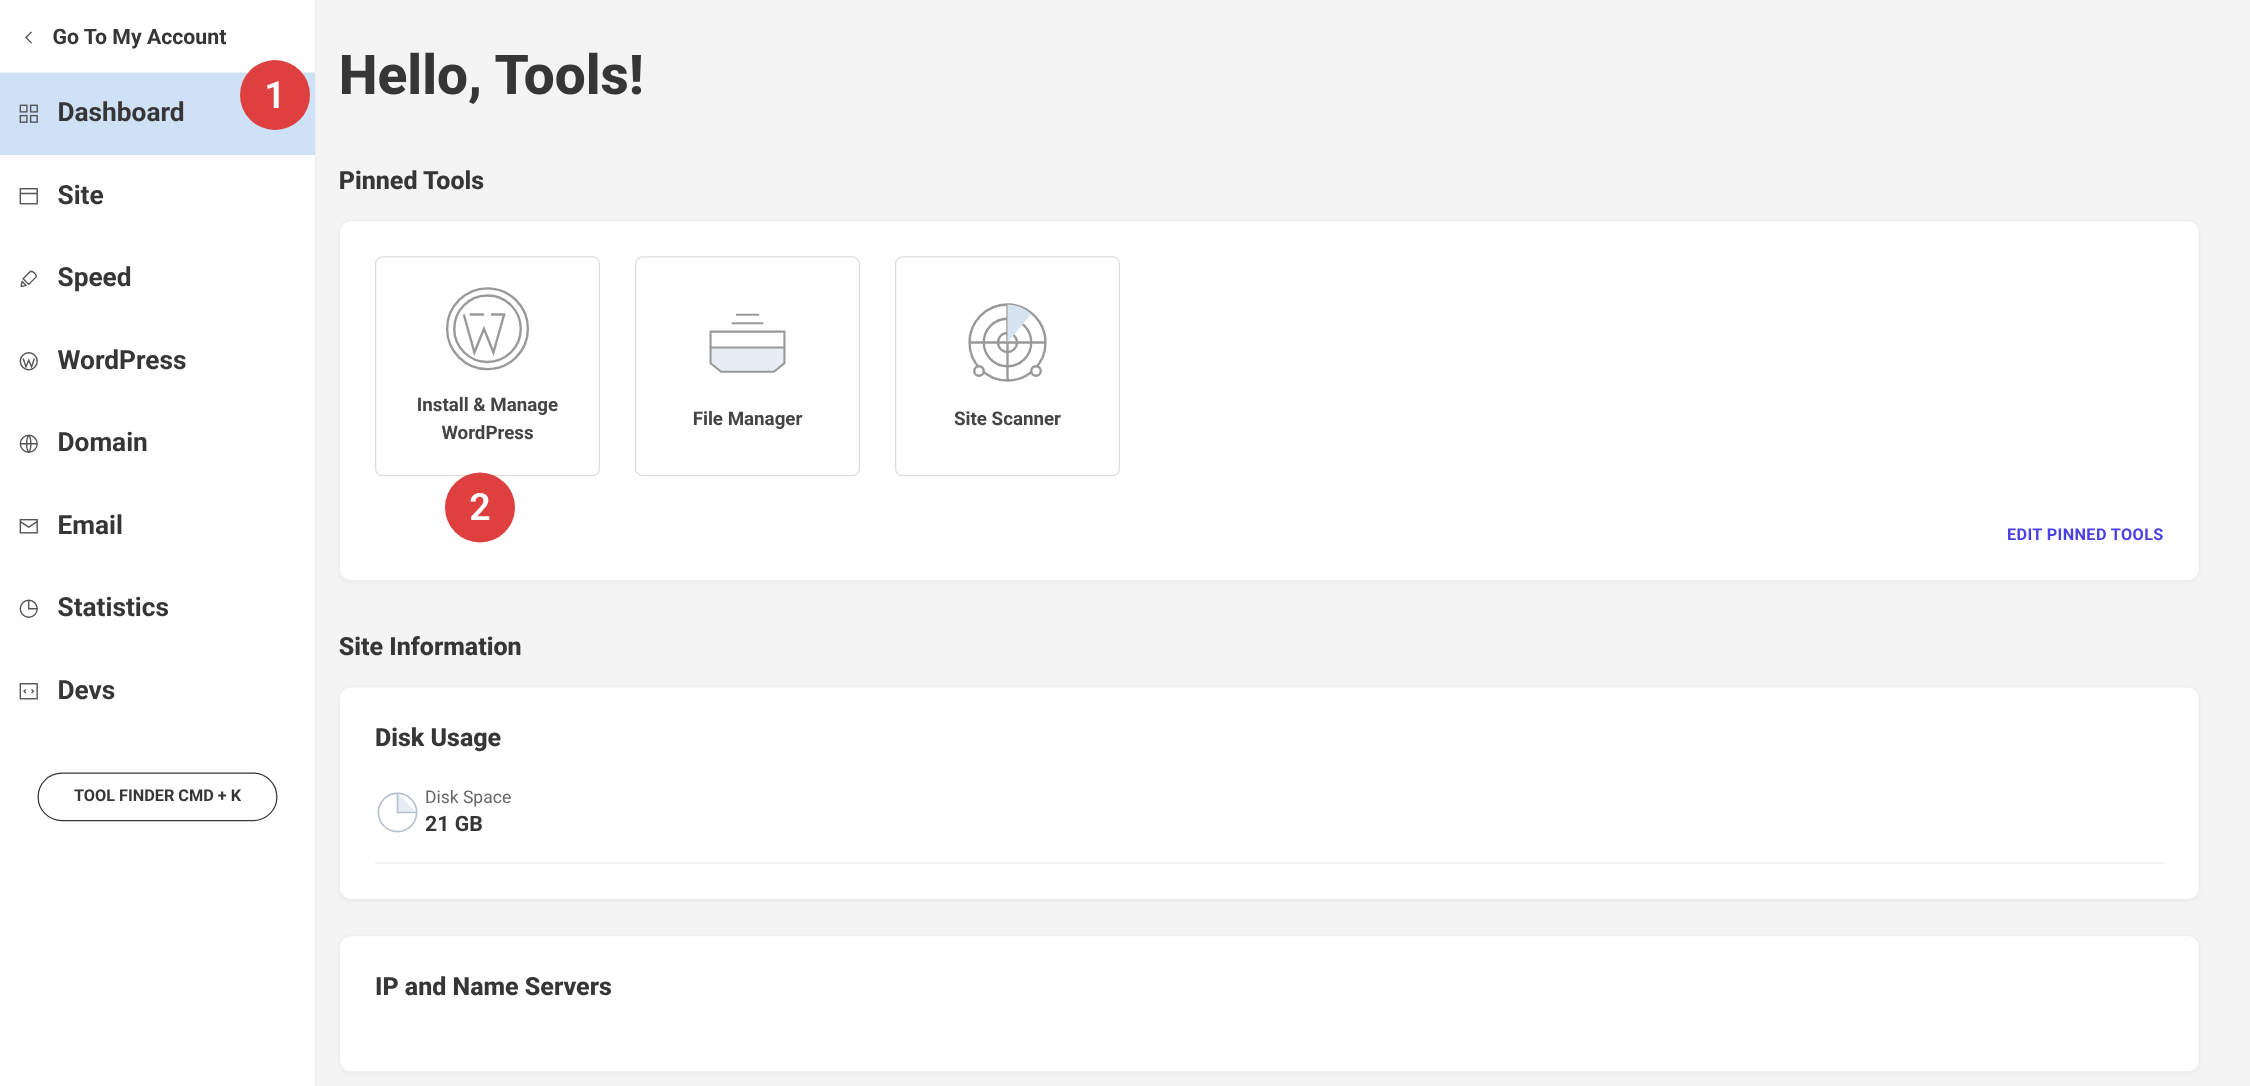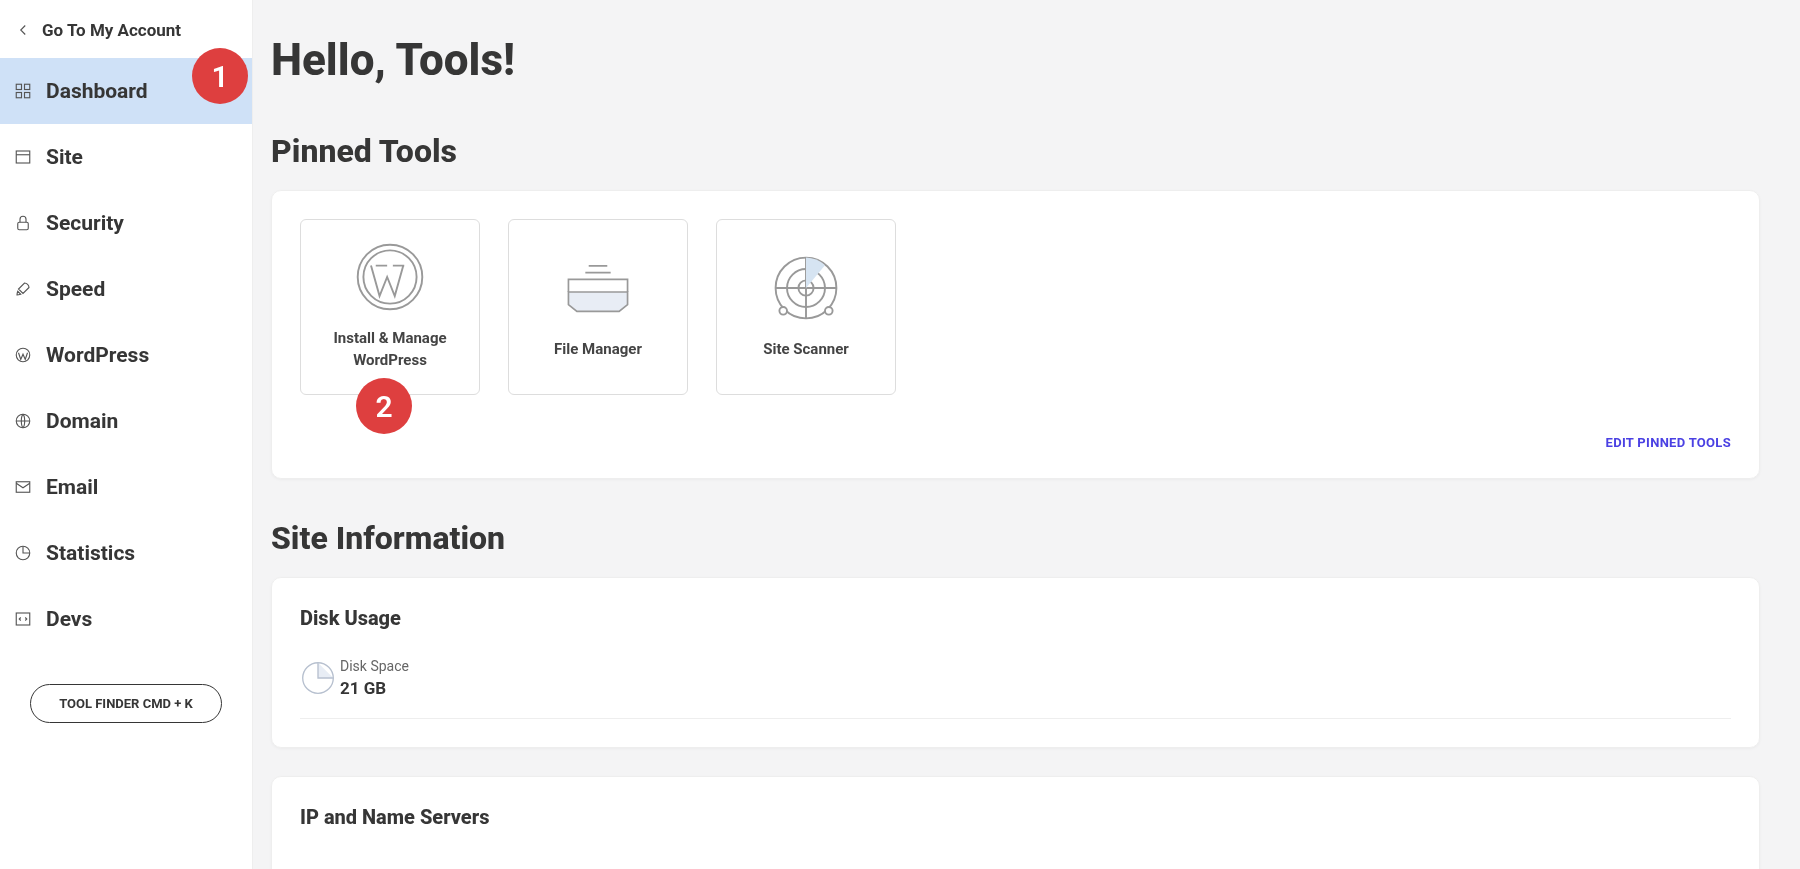--- a/index.html
+++ b/index.html
@@ -52,21 +52,21 @@
   border: 1.5px solid #363636;
   border-radius: 28px;
   padding: 11px 10px;
   font-weight: 700;
   font-size: 13px;
   text-align: center;
   cursor: pointer;
 }
 .main { flex: 1; padding: 34px 40px 0 18px; overflow-y: auto; }
 .greeting { font-size: 44px; font-weight: 800; color: #363636; margin-bottom: 46px; }
-.section-title { font-size: 32px; font-weight: 800; margin-bottom: 20px; }
+.section-title { font-size: 20px; font-weight: 800; margin-bottom: 20px; }
 .card {
   background: #fff;
   border-radius: 10px;
   box-shadow: 0 1px 3px rgba(0,0,0,0.04);
   border: 1px solid #eee;
 }
 .pinned-card { padding: 28px; margin-bottom: 40px; }
 .tools-row { display: flex; gap: 28px; }
 .tool-card {
   width: 180px;
@@ -145,29 +145,20 @@
         <svg viewBox="0 0 24 24">
             <rect x="3" y="4" width="18" height="16"></rect>
             <path d="M3 9h18"></path>
           </svg>
       </span>
       <span>Site</span>
     </div>
     <div class="nav-item">
       <span class="nav-icon">
         <svg viewBox="0 0 24 24">
-            <rect x="5" y="11" width="14" height="10" rx="2"></rect>
-            <path d="M8 11V7a4 4 0 018 0v4"></path>
-          </svg>
-      </span>
-      <span>Security</span>
-    </div>
-    <div class="nav-item">
-      <span class="nav-icon">
-        <svg viewBox="0 0 24 24">
             <path d="M5 15c-1 3-1 5-1 5s2 0 5-1l-4-4zM14 4c3 0 6 3 6 6-4 4-8 8-8 8l-6-6s4-4 8-8z"></path>
           </svg>
       </span>
       <span>Speed</span>
     </div>
     <div class="nav-item">
       <span class="nav-icon">
         <svg viewBox="0 0 24 24">
             <circle cx="12" cy="12" r="9"></circle>
             <path d="M6 9l3 9 3-7 3 7 3-9"></path>

